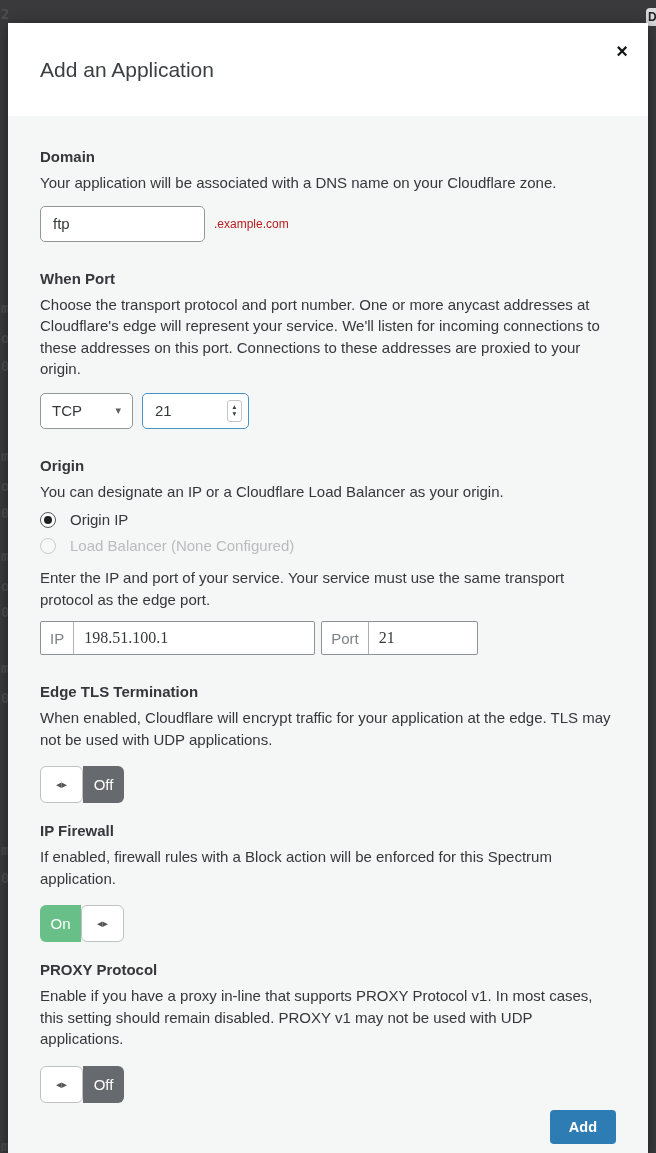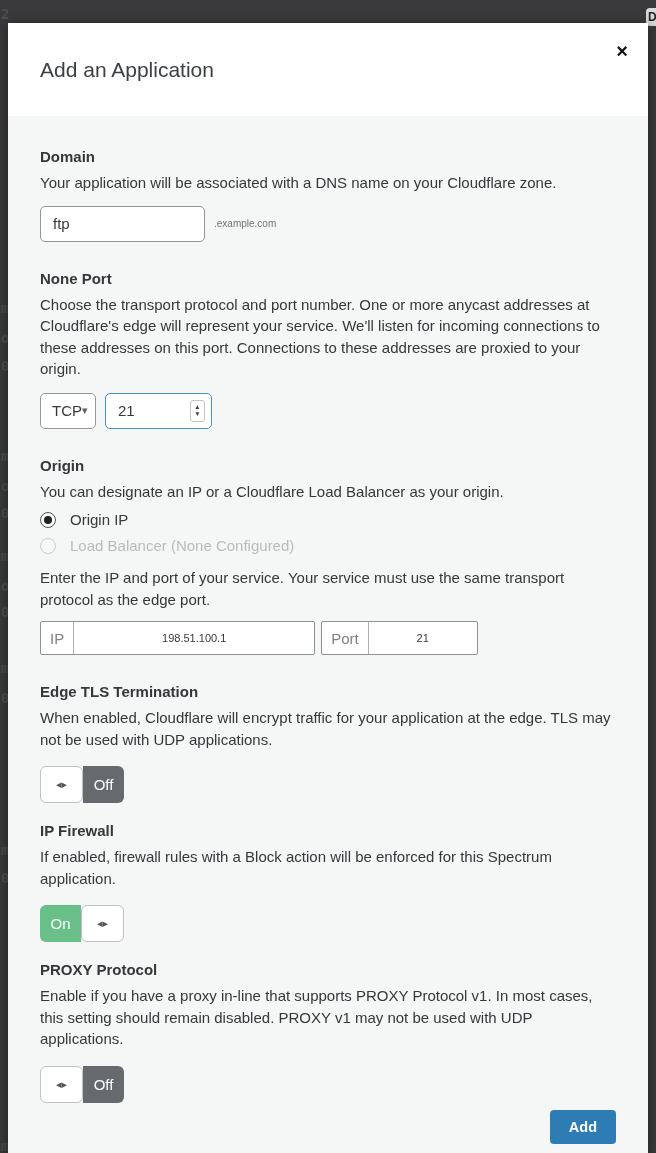--- a/index.html
+++ b/index.html
@@ -24,24 +24,24 @@
   .modal-body { padding:0 32px; display:flex; flex-direction:column; }
   h2.sec-h { font-size:15px; font-weight:bold; color:#35383b; margin-top:28px; }
   h2.sec-h.tight { margin-top:19px; }
   .desc { margin-top:7px; font-size:15px; line-height:21.5px; color:#35383b; max-width:579px; }
 
   .row { display:flex; align-items:center; }
   .domain-row { margin-top:12px; }
   .text-input { height:36px; border:1px solid #93979a; border-radius:5px; background:#fff;
            padding:0 12px; font-size:15px; color:#36393b; font-family:"Liberation Sans",sans-serif; outline:none; }
   .domain-input { width:165px; }
-  .suffix { margin-left:9px; font-size:10px; color:#737373; }
+  .suffix { margin-left:9px; font-size:12px; color:#b91c1c; }
 
   .edge-row { margin-top:13px; gap:9px; }
-  .select { width:56px; height:36px; background:#fff; border:1px solid #93979a; border-radius:5px;
+  .select { width:93px; height:36px; background:#fff; border:1px solid #93979a; border-radius:5px;
            display:flex; align-items:center; justify-content:space-between; padding:0 11px; cursor:pointer; }
   .select .val { font-size:15px; color:#36393b; }
   .caret { font-size:11px; color:#5d6063; }
   .numwrap { position:relative; }
   .edge-port-input { width:107px; border:1.5px solid #4593c7; padding-right:28px; }
   .stepper { position:absolute; right:7px; top:7px; width:15px; height:22px; background:#fff;
            border:1px solid #c2c4c6; border-radius:3px; display:flex; flex-direction:column;
            align-items:center; justify-content:center; cursor:pointer; }
   .stepper span { font-size:7.5px; line-height:6.5px; color:#3c3f41; }
 
@@ -52,22 +52,22 @@
   .radio.checked .dot { width:8px; height:8px; border-radius:50%; background:#1e2022; }
   .radio.disabled { border:1px solid #c9cccd; background:#f8f8f8; }
   .radio-label { font-size:15px; color:#36393b; }
   .radio-label.muted { color:#b9bcbd; }
 
   .ipport-row { margin-top:11px; gap:6px; }
   .input-group { display:flex; align-items:stretch; height:34px; background:#fff;
            border:1px solid #8e9296; border-radius:2px; }
   .prefix { display:flex; align-items:center; padding:0 9px; font-size:15px; color:#7d8185;
            border-right:1px solid #aeb1b3; }
-  .input-group input { border:none; outline:none; padding:0 10px; font-size:11px; color:#36393b;
-           font-family:Liberation Sans, sans-serif; background:transparent;text-align:center; }
+  .input-group input { border:none; outline:none; padding:0 10px; font-size:16px; color:#36393b;
+           font-family:Liberation Serif, serif; background:transparent; }
   .ip-input { width:240px; }
   .oport-input { width:108px; }
 
   .toggle { margin-top:16px; width:84px; height:37px; display:flex; border-radius:6px;
            cursor:pointer; font-size:15px; }
   .tseg { flex:1; display:flex; align-items:center; justify-content:center; }
   .t-handle { background:#fff; border:1px solid #bfc1c3; }
   .t-handle .hglyph { font-size:11px; color:#54575a; letter-spacing:0; }
   .toggle.off .t-handle { border-radius:6px; }
   .toggle.off .t-label { background:#66696d; color:#fff; border-radius:0 6px 6px 0; }
@@ -108,21 +108,21 @@
 
     <div class="modal-body">
 
       <h2 class="sec-h" style="margin-top:32px">Domain</h2>
       <p class="desc">Your application will be associated with a DNS name on your Cloudflare zone.</p>
       <div class="row domain-row">
         <input class="text-input domain-input" type="text" value="ftp" style="">
         <span class="suffix">.example.com</span>
       </div>
 
-      <h2 class="sec-h">None Port</h2>
+      <h2 class="sec-h">When Port</h2>
       <p class="desc">Choose the transport protocol and port number. One or more anycast addresses at Cloudflare's edge will represent your service. We'll listen for incoming connections to these addresses on this port. Connections to these addresses are proxied to your origin.</p>
       <div class="row edge-row">
         <div class="select">
           <span class="val">TCP</span>
           <span class="caret">▾</span>
         </div>
         <div class="numwrap">
           <input class="text-input edge-port-input" type="text" value="21" style="">
           <div class="stepper">
             <span>▴</span>

